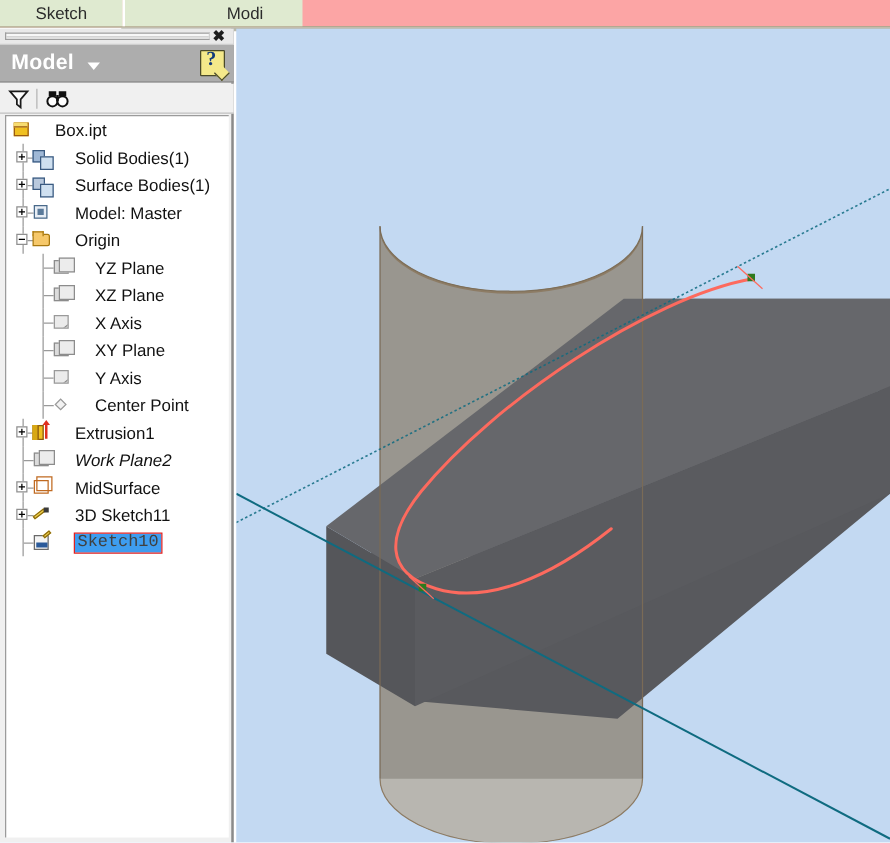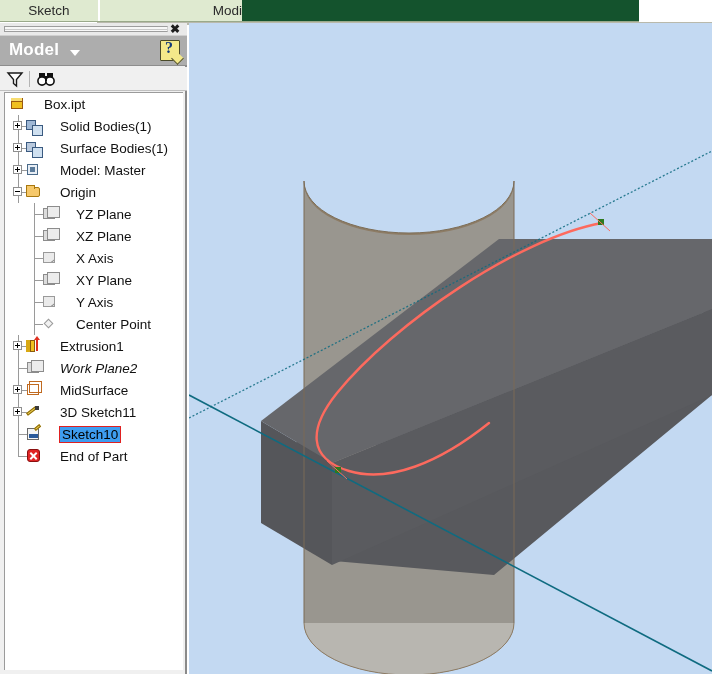--- a/index.html
+++ b/index.html
@@ -7,36 +7,36 @@
     width: 712px; height: 674px;
     overflow: hidden;
     font-family: "Liberation Sans", sans-serif;
     background: #ffffff;
   }
 
   #app { position: relative; width: 712px; height: 674px; }
 
   
   .ribbon {
-    position: absolute; left: 0; top: 0; width: 639px; height: 22px;
-    background: #14532d;
+    position: absolute; left: 0; top: 0; width: 712px; height: 22px;
+    background: #fca5a5;
     display: flex;
     border-bottom: 1px solid #9aa98a;
   }
   .ribbon-panel {
     height: 21px;
     display: flex; align-items: center; justify-content: center;
     font-size: 13.5px; color: #2b2b2b;
     position: relative;
     background: #dfead0;
   }
   .ribbon-panel + .ribbon-panel { border-left: 2px solid #ffffff; }
   .ribbon-panel.p-sketch { width: 98px; }
   .ribbon-panel.p-create { width: 468px; }
-  .ribbon-panel.p-modify { width: 144px; justify-content: flex-end; padding-left: 50px; }
+  .ribbon-panel.p-modify { width: 144px; justify-content: center; padding-left: 50px; }
   .dd-arrow {
     display: inline-block; margin-left: 7px;
     width: 0; height: 0;
     border-left: 5px solid transparent;
     border-right: 5px solid transparent;
     border-top: 5px solid #3a3a3a;
   }
   .ribbon-underline {
     position: absolute; left: 97px; top: 22px; width: 615px; height: 3px;
     background: #b9b9ab;
@@ -125,23 +125,24 @@
     overflow: hidden;
   }
   .node {
     position: relative; height: 22px;
     display: flex; align-items: center;
     font-size: 13.5px; color: #111111;
     white-space: nowrap;
   }
   .node .lbl { margin-left: 18px; }
   .node.sel .lbl {
-    background: #3e9df0; color: #000000;
+    background: #3e9df0; color: #404040;
     outline: 1px solid #e02020;
     padding: 0 2px;
+    font-family: Liberation Mono, monospace;
   }
   .exp {
     position: absolute; width: 9px; height: 9px;
     border: 1px solid #8f8f8f; background: #ffffff;
     cursor: pointer;
   }
   .exp::before {
     content: ""; position: absolute; left: 1px; top: 3px;
     width: 5px; height: 1px; background: #000;
   }
@@ -502,30 +503,20 @@
           <div class="hline" style="left: 14px; top: 11px; width: 8px;"></div>
           <div class="vline" style="left: 13px; top: 0px; height: 22px;"></div>
           <div style="display: flex; align-items: center; margin-left: 20px;">
             <span class="ico ico-sketch">
               <i></i>
               <b></b>
             </span>
             <span class="lbl">Sketch10</span>
           </div>
         </div>
-        <div class="node">
-          <div class="hline" style="left: 14px; top: 11px; width: 8px;"></div>
-          <div class="vline" style="left: 13px; top: 0px; height: 12px;"></div>
-          <div style="display: flex; align-items: center; margin-left: 20px;">
-            <span class="ico ico-eop">
-              <i></i>
-            </span>
-            <span class="lbl">End of Part</span>
-          </div>
-        </div>
       </div>
   </div>
 
   <div class="viewport">
     <svg width="523" height="651" viewBox="0 0 523 651">
       <defs>
         <clipPath id="cylClip">
           <path d="M 115,158 L 115,600 A 105 52 0 0 0 325,600 L 325,158 A 105 52 0 0 0 115,158 Z"></path>
         </clipPath>
       </defs>

